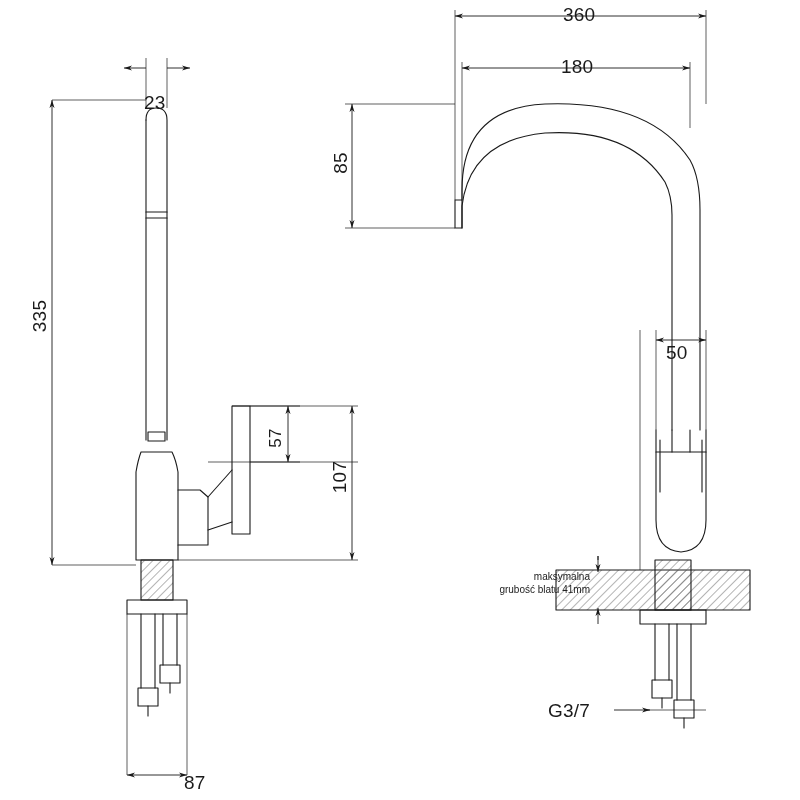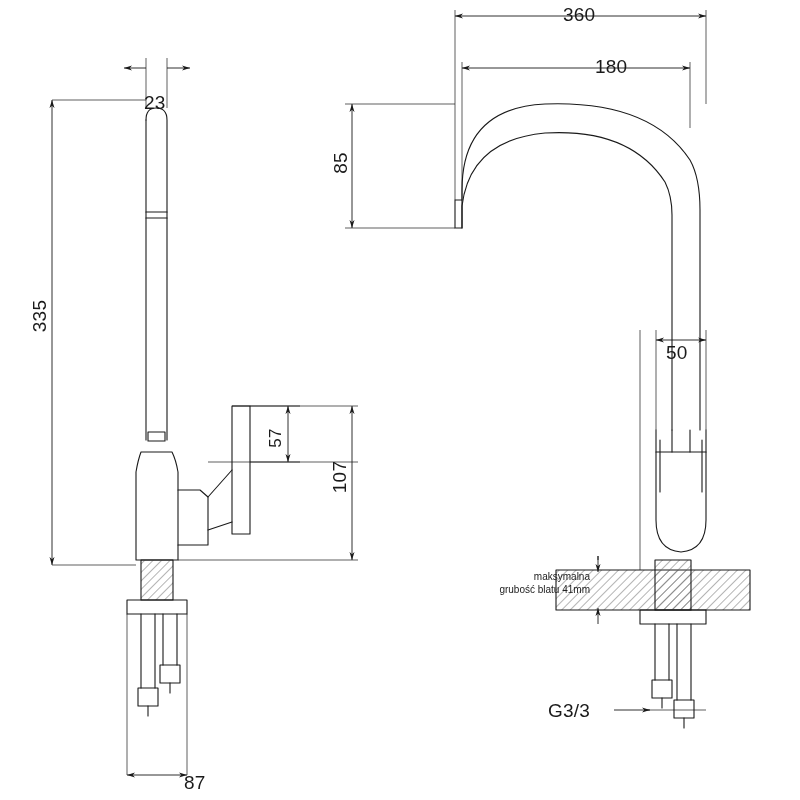--- a/index.html
+++ b/index.html
@@ -160,26 +160,26 @@
   <div class="dim-label vert" style="left:24px;top:305px;transform:rotate(-90deg);">335</div>
 
   <div class="dim-label vert" style="left:266px;top:428px;transform:rotate(-90deg);font-size:17px;">57</div>
 
   <div class="dim-label vert" style="left:324px;top:466px;transform:rotate(-90deg);">107</div>
 
   <div class="dim-label" style="left:184px;top:772px;">87</div>
 
   <div class="dim-label" style="left:563px;top:4px;">360</div>
 
-  <div class="dim-label" style="left:561px;top:56px;margin-left:34px;">180</div>
+  <div class="dim-label" style="left:561px;top:56px;">180</div>
 
   <div class="dim-label vert" style="left:330px;top:152px;transform:rotate(-90deg);">85</div>
 
   <div class="dim-label" style="left:666px;top:342px;">50</div>
 
-  <div class="dim-label" style="left:548px;top:700px;">G3/3</div>
+  <div class="dim-label" style="left:548px;top:700px;">G3/7</div>
 
   <div class="note" style="left:450px;top:570px;width:140px;">
     <div>maksymalna</div>
     <div>grubość blatu 41mm</div>
   </div>
 
 </div>
 
 </body></html>

